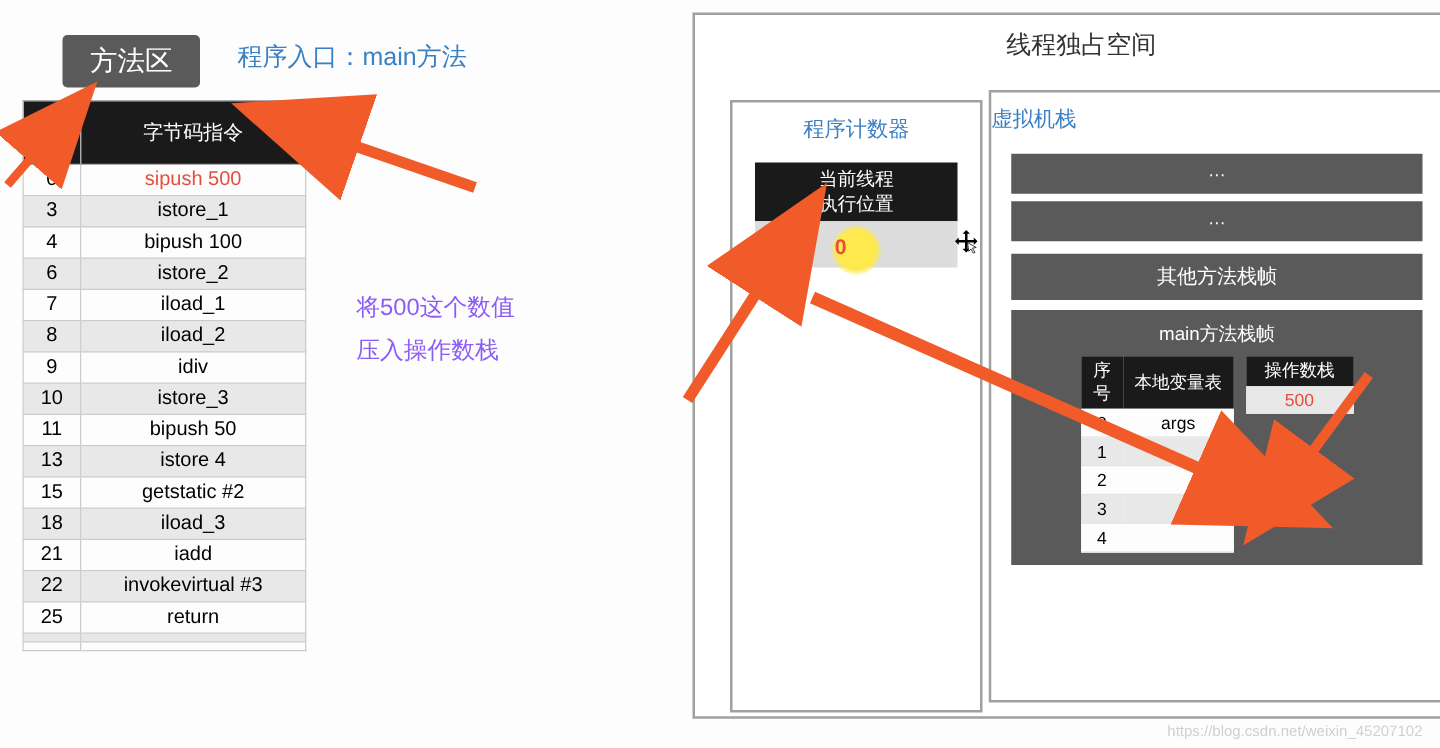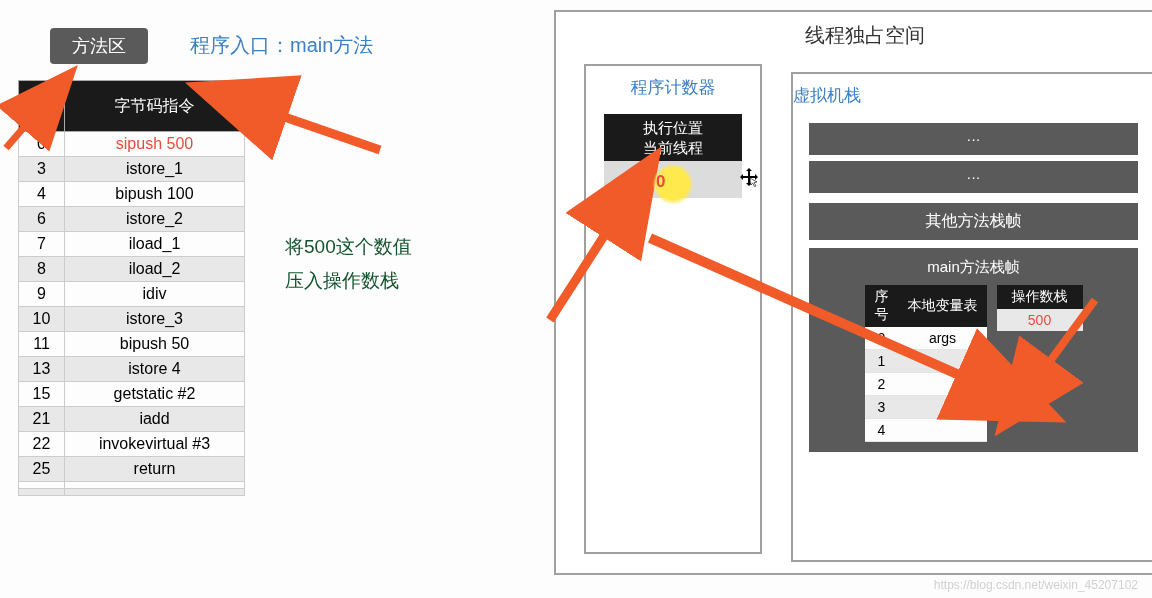--- a/index.html
+++ b/index.html
@@ -1,38 +1,38 @@
 <!DOCTYPE html>
 <html><head>
 <meta charset="utf-8">
 <style>
   * { box-sizing: border-box; margin: 0; padding: 0; }
   body { font-family: "Microsoft YaHei", Arial, sans-serif; background: #fdfdfd; width: 1152px; height: 598px; position: relative; overflow: hidden; }
   
   
-  .method-area-label { position: absolute; left: 50px; top: 28px; background: #5a5a5a; color: #fff; padding: 6px 22px; font-size: 18px; border-radius: 4px; }
+  .method-area-label { position: absolute; left: 50px; top: 28px; background: #5a5a5a; color: #fff; padding: 6px 22px; font-size: 22px; border-radius: 4px; }
   .entry-label { position: absolute; left: 190px; top: 32px; color: #3b7fc4; font-size: 20px; font-weight: 500; }
   
   .bytecode-table { position: absolute; left: 18px; top: 80px; border-collapse: collapse; font-size: 16px; }
   .bytecode-table th { background: #1a1a1a; color: #fff; padding: 4px 10px; border: 1px solid #aaa; font-weight: 500; }
   .bytecode-table td { padding: 3px 10px; border: 1px solid #ccc; text-align: center; }
   .bytecode-table tr:nth-child(even) td { background: #e8e8e8; }
   .bytecode-table tr:nth-child(odd) td { background: #fdfdfd; }
   .bytecode-table .highlight td:nth-child(2) { color: #e74c3c; font-weight: 500; }
   .bytecode-table td:first-child { width: 46px; }
   .bytecode-table td:nth-child(2) { width: 180px; }
   
-  .annotation { position: absolute; left: 285px; top: 230px; font-size: 19px; color: #14532d; line-height: 1.8; }
+  .annotation { position: absolute; left: 285px; top: 230px; font-size: 19px; color: #8b5cf6; line-height: 1.8; }
   
   
   .thread-frame { position: absolute; left: 510px; top: 10px; width: 622px; height: 565px; border: 2px solid #a0a0a0; background: #fff; margin-left: 44px; }
   .thread-title { text-align: center; font-size: 20px; padding: 10px 0; color: #333; }
   
   
-  .pc-box { position: absolute; left: 28px; top: 52px; width: 178px; height: 490px; border: 2px solid #a0a0a0; }
+  .pc-box { position: absolute; left: 28px; top: 68px; width: 202px; height: 490px; border: 2px solid #a0a0a0; }
   .pc-title { text-align: center; color: #3b7fc4; font-size: 17px; padding: 10px 0; }
   .pc-inner { margin: 5px 18px 0 18px; }
   .pc-label { background: #1a1a1a; color: #fff; text-align: center; font-size: 15px; padding: 4px 0; line-height: 1.3; }
   .pc-value { background: #dcdcdc; color: #e74c3c; text-align: center; font-size: 17px; padding: 6px 0; position: relative; font-weight: 600;}
   .highlight-circle { position: absolute; width: 40px; height: 40px; background: radial-gradient(circle, #ffe94d 55%, rgba(255,233,77,0) 75%); border-radius: 50%; left: 50%; top: 50%; transform: translate(-50%, -40%); z-index: 1; }
   .pc-value span { position: relative; z-index: 2; }
   .cursor-move { position: absolute; left: 50%; top: 54%; transform: translate(-10%, -30%); z-index: 3; font-size: 18px; color: #000; }
   
   
   .vm-box { position: absolute; left: 235px; top: 60px; width: 365px; height: 490px; border: 2px solid #a0a0a0; }
@@ -117,20 +117,24 @@
       </tr>
       <tr class="">
         <td>13</td>
         <td>istore 4</td>
       </tr>
       <tr class="">
         <td>15</td>
         <td>getstatic #2</td>
       </tr>
       <tr class="">
+        <td>18</td>
+        <td>iload_3</td>
+      </tr>
+      <tr class="">
         <td>21</td>
         <td>iadd</td>
       </tr>
       <tr class="">
         <td>22</td>
         <td>invokevirtual #3</td>
       </tr>
       <tr class="">
         <td>25</td>
         <td>return</td>
@@ -151,22 +155,22 @@
   <div>压入操作数栈</div>
 </div>
 
 <div class="thread-frame">
   <div class="thread-title">线程独占空间</div>
 
   <div class="pc-box">
     <div class="pc-title">程序计数器</div>
     <div class="pc-inner">
       <div class="pc-label">
+        <div>当前线程</div>
         <div>执行位置</div>
-        <div>当前线程</div>
       </div>
       <div class="pc-value">
         <div class="highlight-circle"></div>
         <span>0</span>
         <span class="cursor-move">
           <svg width="20" height="20" viewBox="0 0 20 20">
             <path d="M10 1 L13 4 L11 4 L11 9 L16 9 L16 7 L19 10 L16 13 L16 11 L11 11 L11 16 L13 16 L10 19 L7 16 L9 16 L9 11 L4 11 L4 13 L1 10 L4 7 L4 9 L9 9 L9 4 L7 4 Z" fill="#000"></path>
             <path d="M11 11 L18 15 L15 15.5 L17 19 L15.5 19.5 L13.8 16.2 L12 18 Z" fill="#fff" stroke="#000" stroke-width="0.6"></path>
           </svg>
         </span>

